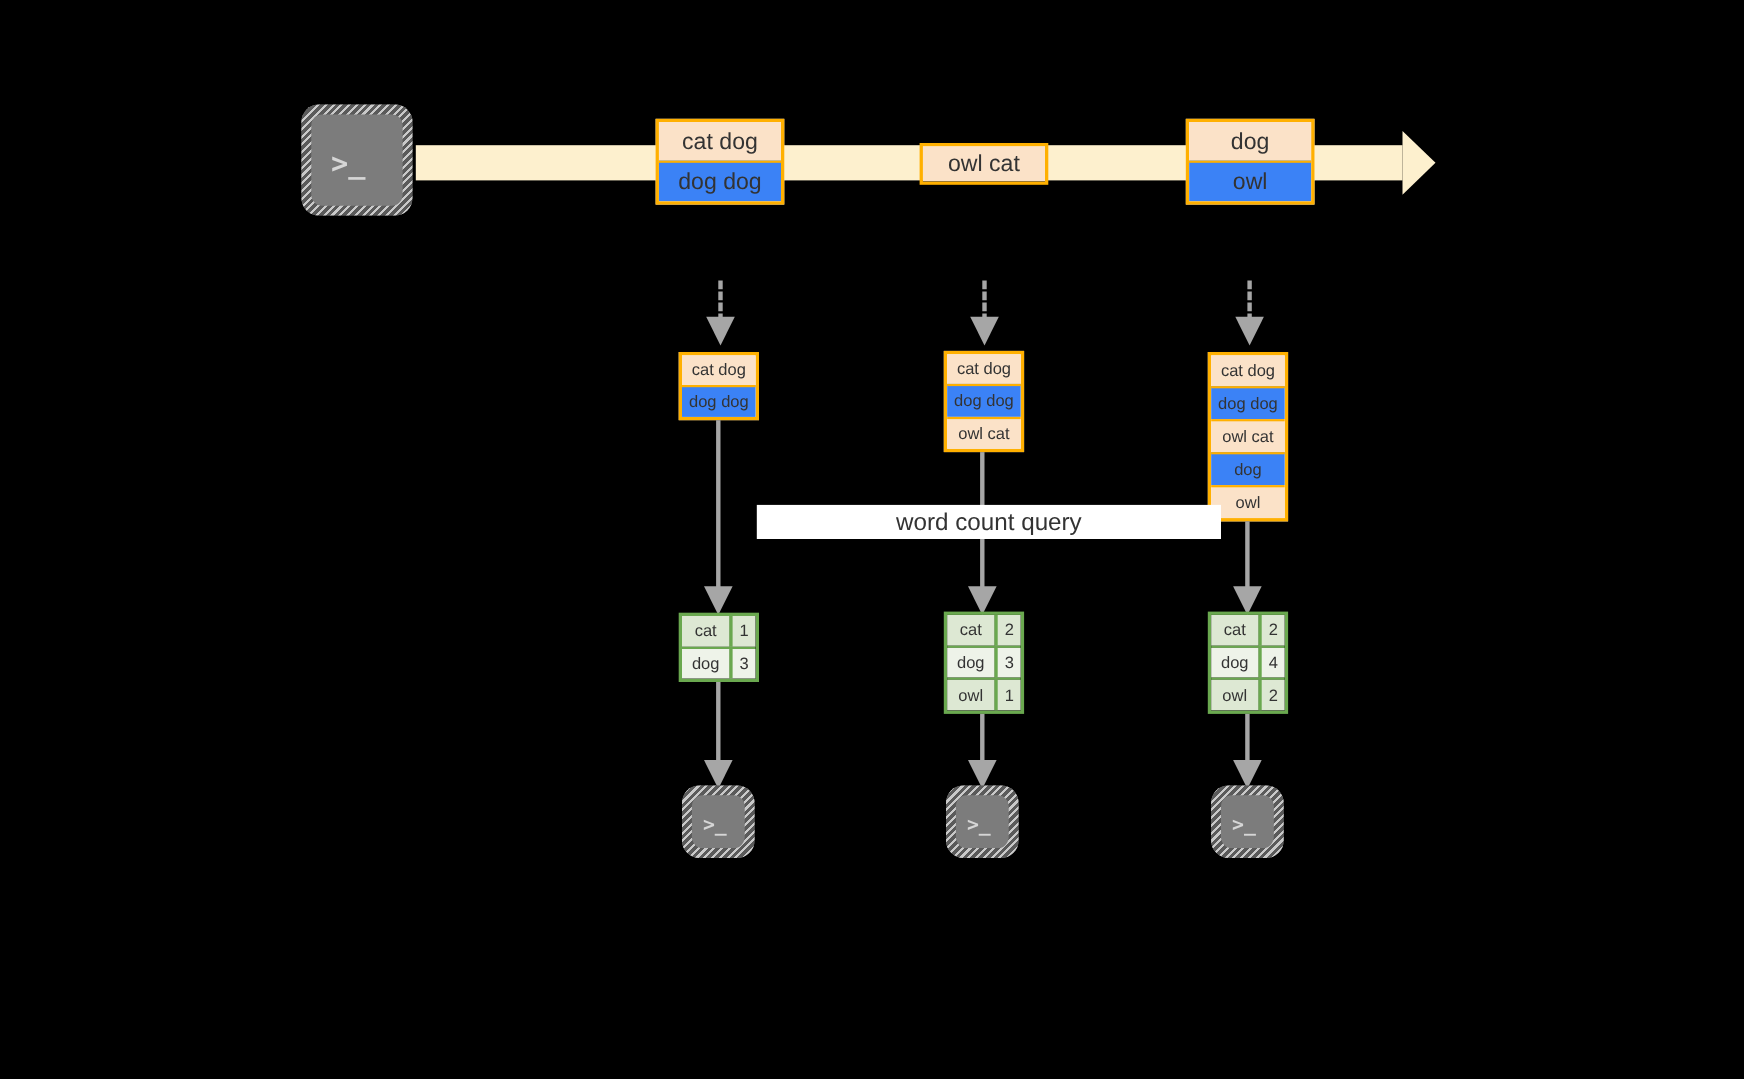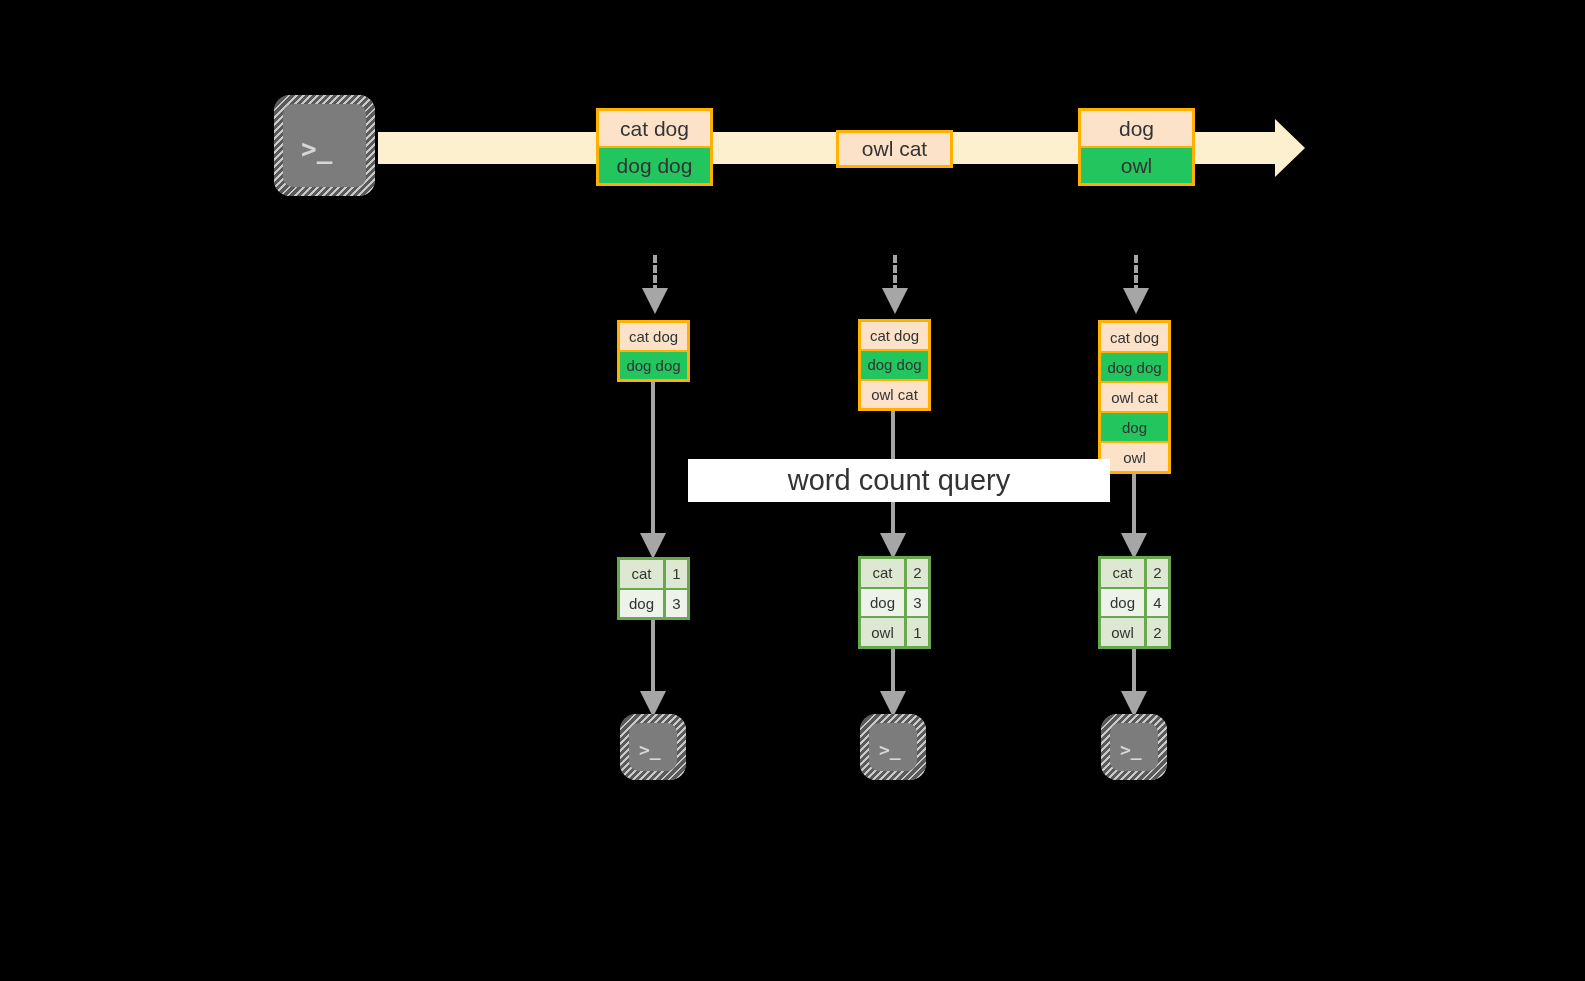--- a/index.html
+++ b/index.html
@@ -78,21 +78,21 @@
   .rec .cell {
     flex: 1 1 auto;
     display: flex;
     align-items: center;
     justify-content: center;
     color: #333333;
     white-space: nowrap;
     box-sizing: border-box;
   }
   .rec .cell.dark  { background: #fbe2c8; }
-  .rec .cell.light { background: #22c55e; }
+  .rec .cell.light { background: #3b82f6; }
   .rec .cell + .cell { border-top: 2px solid #ffb000; }
 
   
   .res {
     position: absolute;
     border: 3px solid #6aa84f;
     box-sizing: border-box;
     display: flex;
     flex-direction: column;
     overflow: hidden;
@@ -201,21 +201,21 @@
 
   <div class="conn-line" style="left:651px; top:382px; width:4px; height:155px;"></div>
   <div class="conn-head" style="left:640px; top:533px;"></div>
 
   <div class="conn-line" style="left:891px; top:411px; width:4px; height:126px;"></div>
   <div class="conn-head" style="left:880px; top:533px;"></div>
 
   <div class="conn-line" style="left:1132px; top:474px; width:4px; height:63px;"></div>
   <div class="conn-head" style="left:1121px; top:533px;"></div>
 
-  <div class="banner" style="left:688px; top:459px; width:422px; height:43px; font-size:29px;">
+  <div class="banner" style="left:688px; top:459px; width:422px; height:31px; font-size:22px;">
     <span>word count query</span>
   </div>
 
   <div class="res" style="left:617px; top:557px; width:73px; height:63px; font-size:15px;">
     <div class="row dark">
       <div class="c-word" style="width:43px;">cat</div>
       <div class="c-count" style="width:24px;">1</div>
     </div>
     <div class="row light">
       <div class="c-word" style="width:43px;">dog</div>

